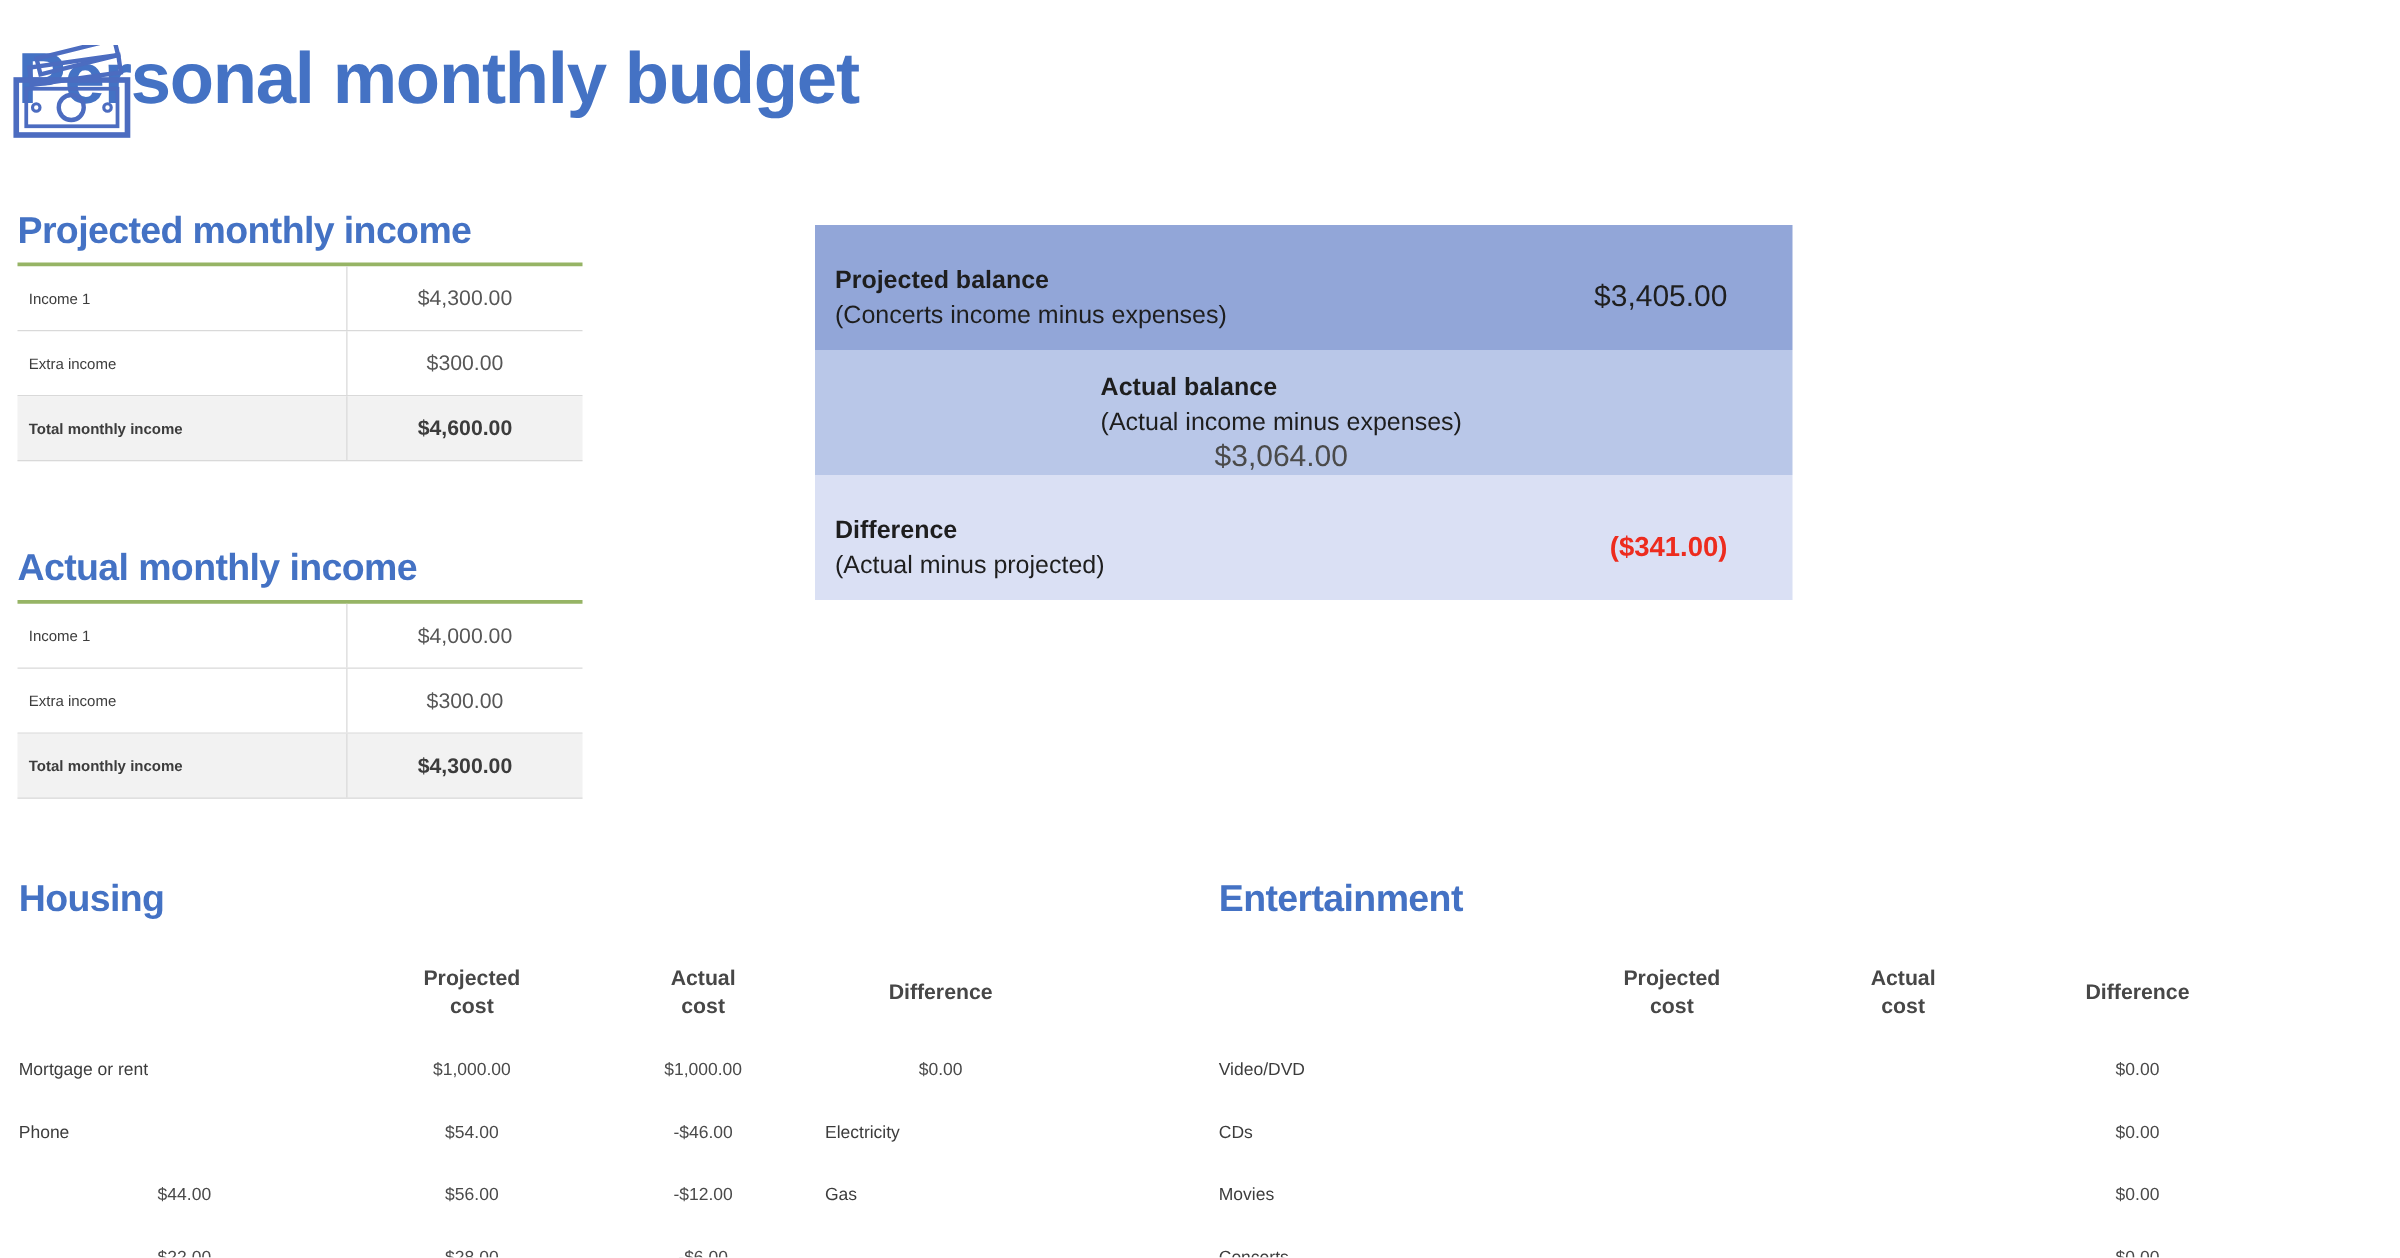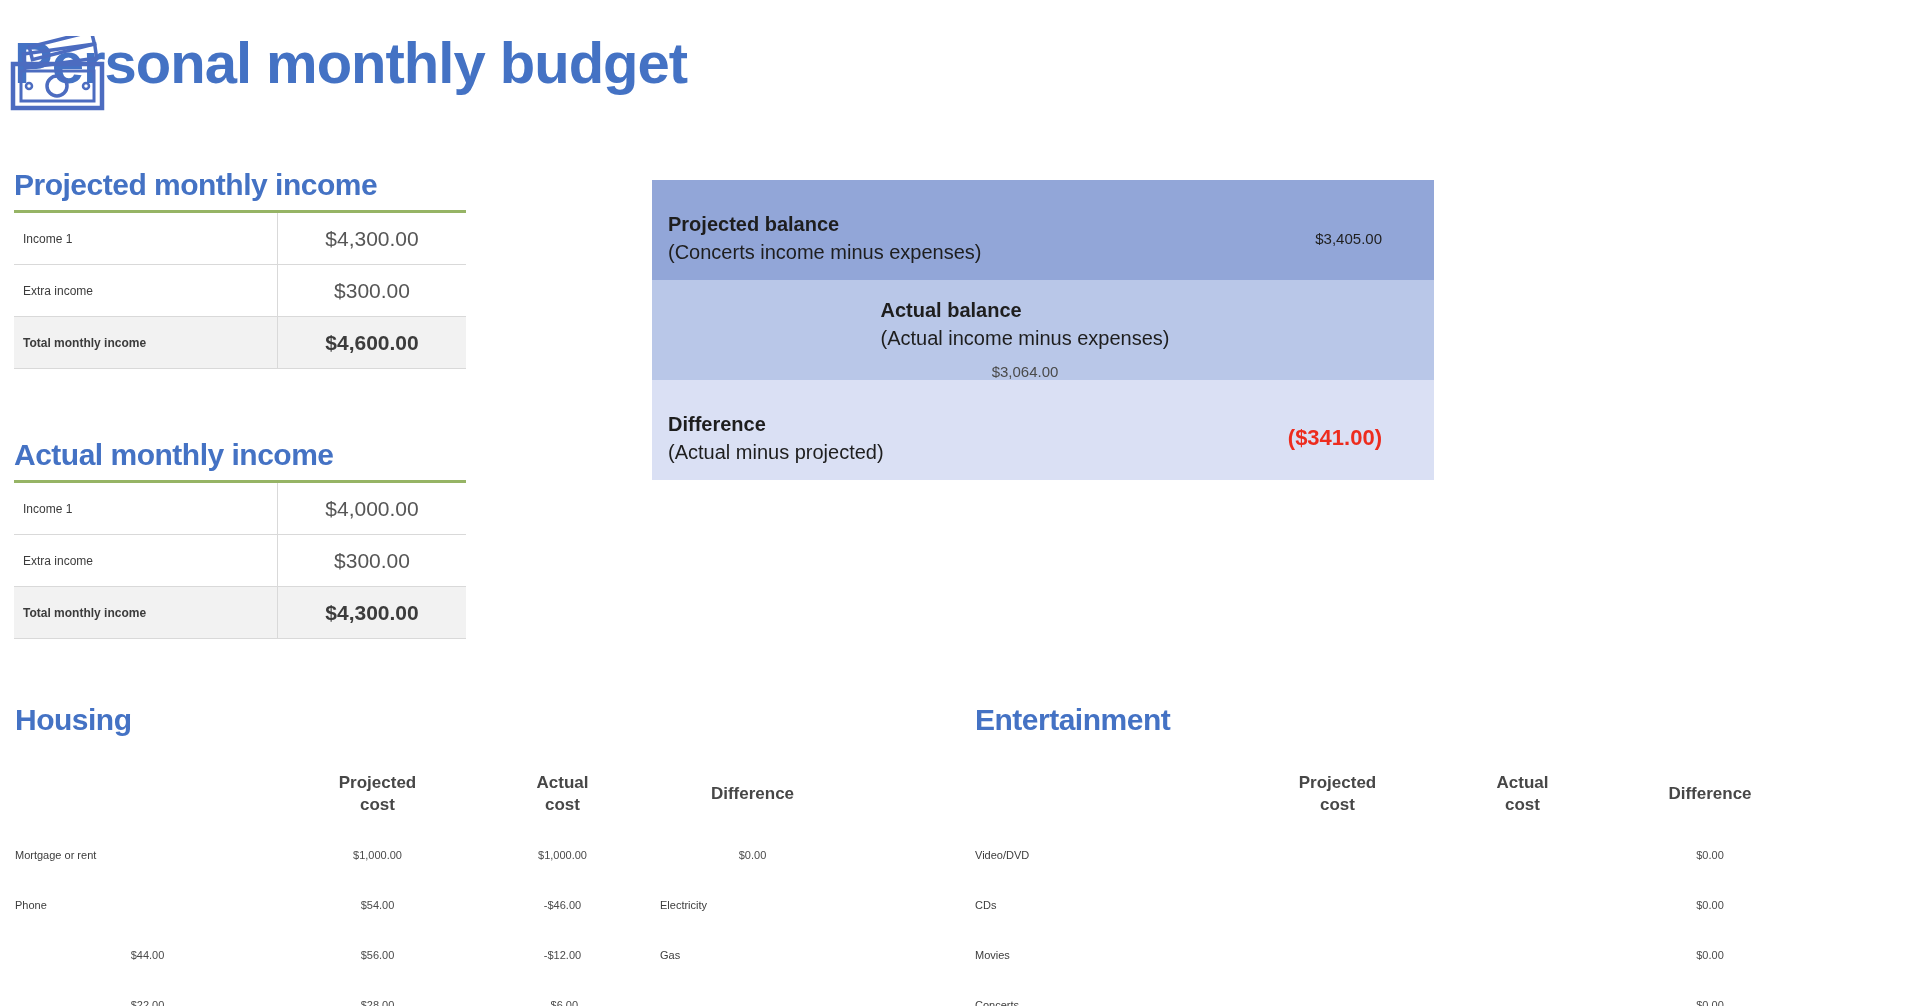--- a/index.html
+++ b/index.html
@@ -19,49 +19,49 @@
 
   
   .income-section{position:absolute;left:14px;width:452px;}
   .income-section h2, .expense-section h2{
     margin:0;font-size:30px;font-weight:bold;letter-spacing:-0.5px;
     color:var(--accent,#4472C4);line-height:36px;
   }
   .inc-table{margin-top:7px;border-top:3px solid var(--green,#96B465);}
   .inc-row{display:flex;height:51px;align-items:center;border-bottom:1px solid var(--table-border,#D9D9D9);}
   .inc-label{flex:1;padding-left:9px;font-size:12px;color:#3c3c3c;}
-  .inc-value{width:188px;text-align:left;font-size:21px;color:#565656;border-left:1px solid var(--table-border,#D9D9D9);align-self:stretch;display:flex;align-items:center;justify-content:center;}
+  .inc-value{width:188px;text-align:left;font-size:17px;color:#565656;border-left:1px solid var(--table-border,#D9D9D9);align-self:stretch;display:flex;align-items:center;justify-content:center;}
   .inc-row.total{background:var(--total-bg,#F2F2F2);}
   .inc-row.total .inc-label,.inc-row.total .inc-value{font-weight:bold;color:#3c3c3c;}
 
   
   .balance-box{position:absolute;left:652px;top:180px;width:782px;}
   .bal-row{height:100px;display:flex;align-items:center;justify-content:space-between;padding:16px 52px 0 16px;box-sizing:border-box;}
   .bal-row.r0{background:var(--bal-row1,#92A6D8);}
   .bal-row.r1{background:var(--bal-row2,#B9C7E8);flex-direction:column;}
   .bal-row.r2{background:var(--bal-row3,#DAE0F4);}
   .bal-text{font-size:20px;line-height:28px;color:#1e1e1e;}
   .bal-title{font-weight:bold;}
-  .bal-value{font-size:15px;color:#1f1f1f;}
+  .bal-value{font-size:24px;color:#1f1f1f;}
   .bal-row.r1 .bal-value{color:#4a4a4a;}
   .bal-row.r2 .bal-value{color:var(--red,#ED2C1E);font-weight:bold;font-size:22px;}
 
   
   .expense-section{position:absolute;top:702px;}
   #housing{left:10px;width:860px;}
   #entertainment{left:962px;width:850px;}
   #housing h2{margin-left:5px;}
   #entertainment h2{margin-left:13px;}
   .exp-grid{display:grid;margin-top:20px;}
   #housing .exp-grid{grid-template-columns:275px 185px 185px 195px;}
   #entertainment .exp-grid{grid-template-columns:283px 185px 185px 190px;}
   .exp-hcell{height:72px;display:flex;align-items:center;justify-content:center;text-align:center;
     font-size:17px;font-weight:bold;color:#474747;line-height:22px;}
   .exp-hcell .wrap{width:90px;}
-  .exp-cell{height:50px;display:flex;align-items:center;justify-content:center;font-size:11px;color:#4a4a4a;}
+  .exp-cell{height:50px;display:flex;align-items:center;justify-content:center;font-size:14px;color:#4a4a4a;}
   .exp-cell.lbl{justify-content:flex-start;color:#3c3c3c;}
   #housing .exp-cell.lbl{padding-left:5px;}
   #entertainment .exp-cell.lbl{padding-left:13px;}
 </style>
 </head>
 <body>
 
 <div class="page">
 
   <div class="title-wrap">

